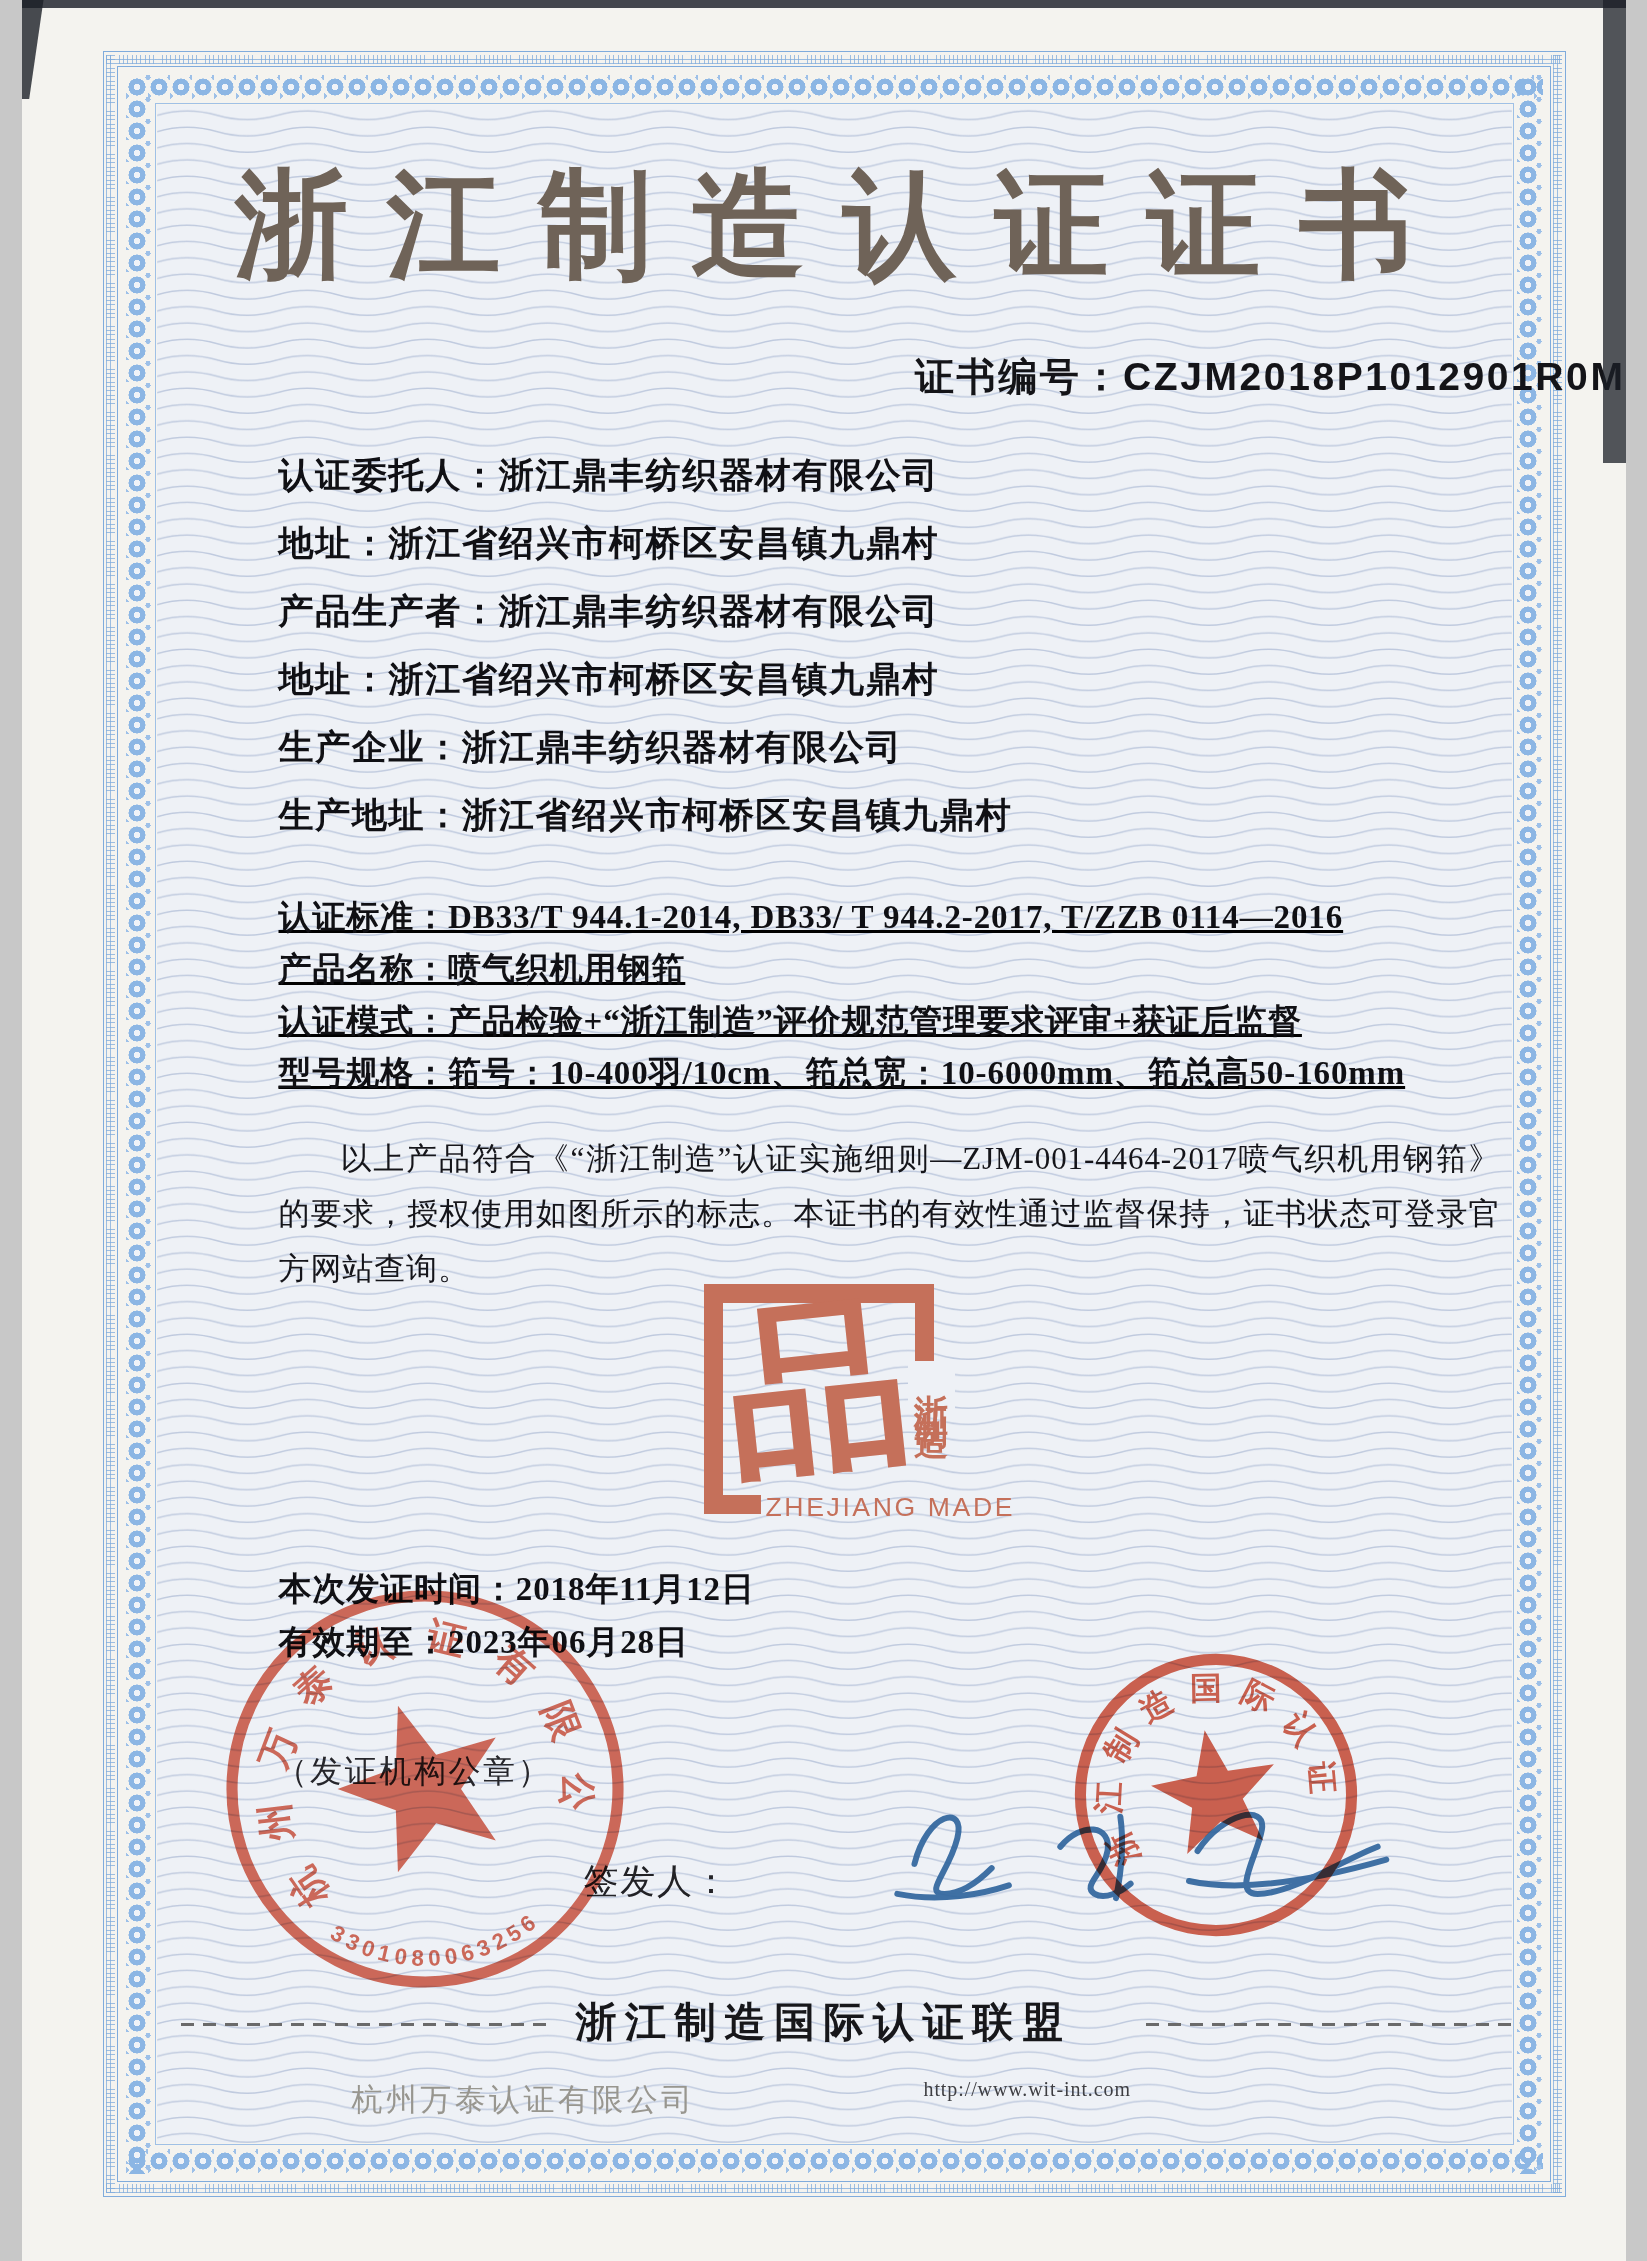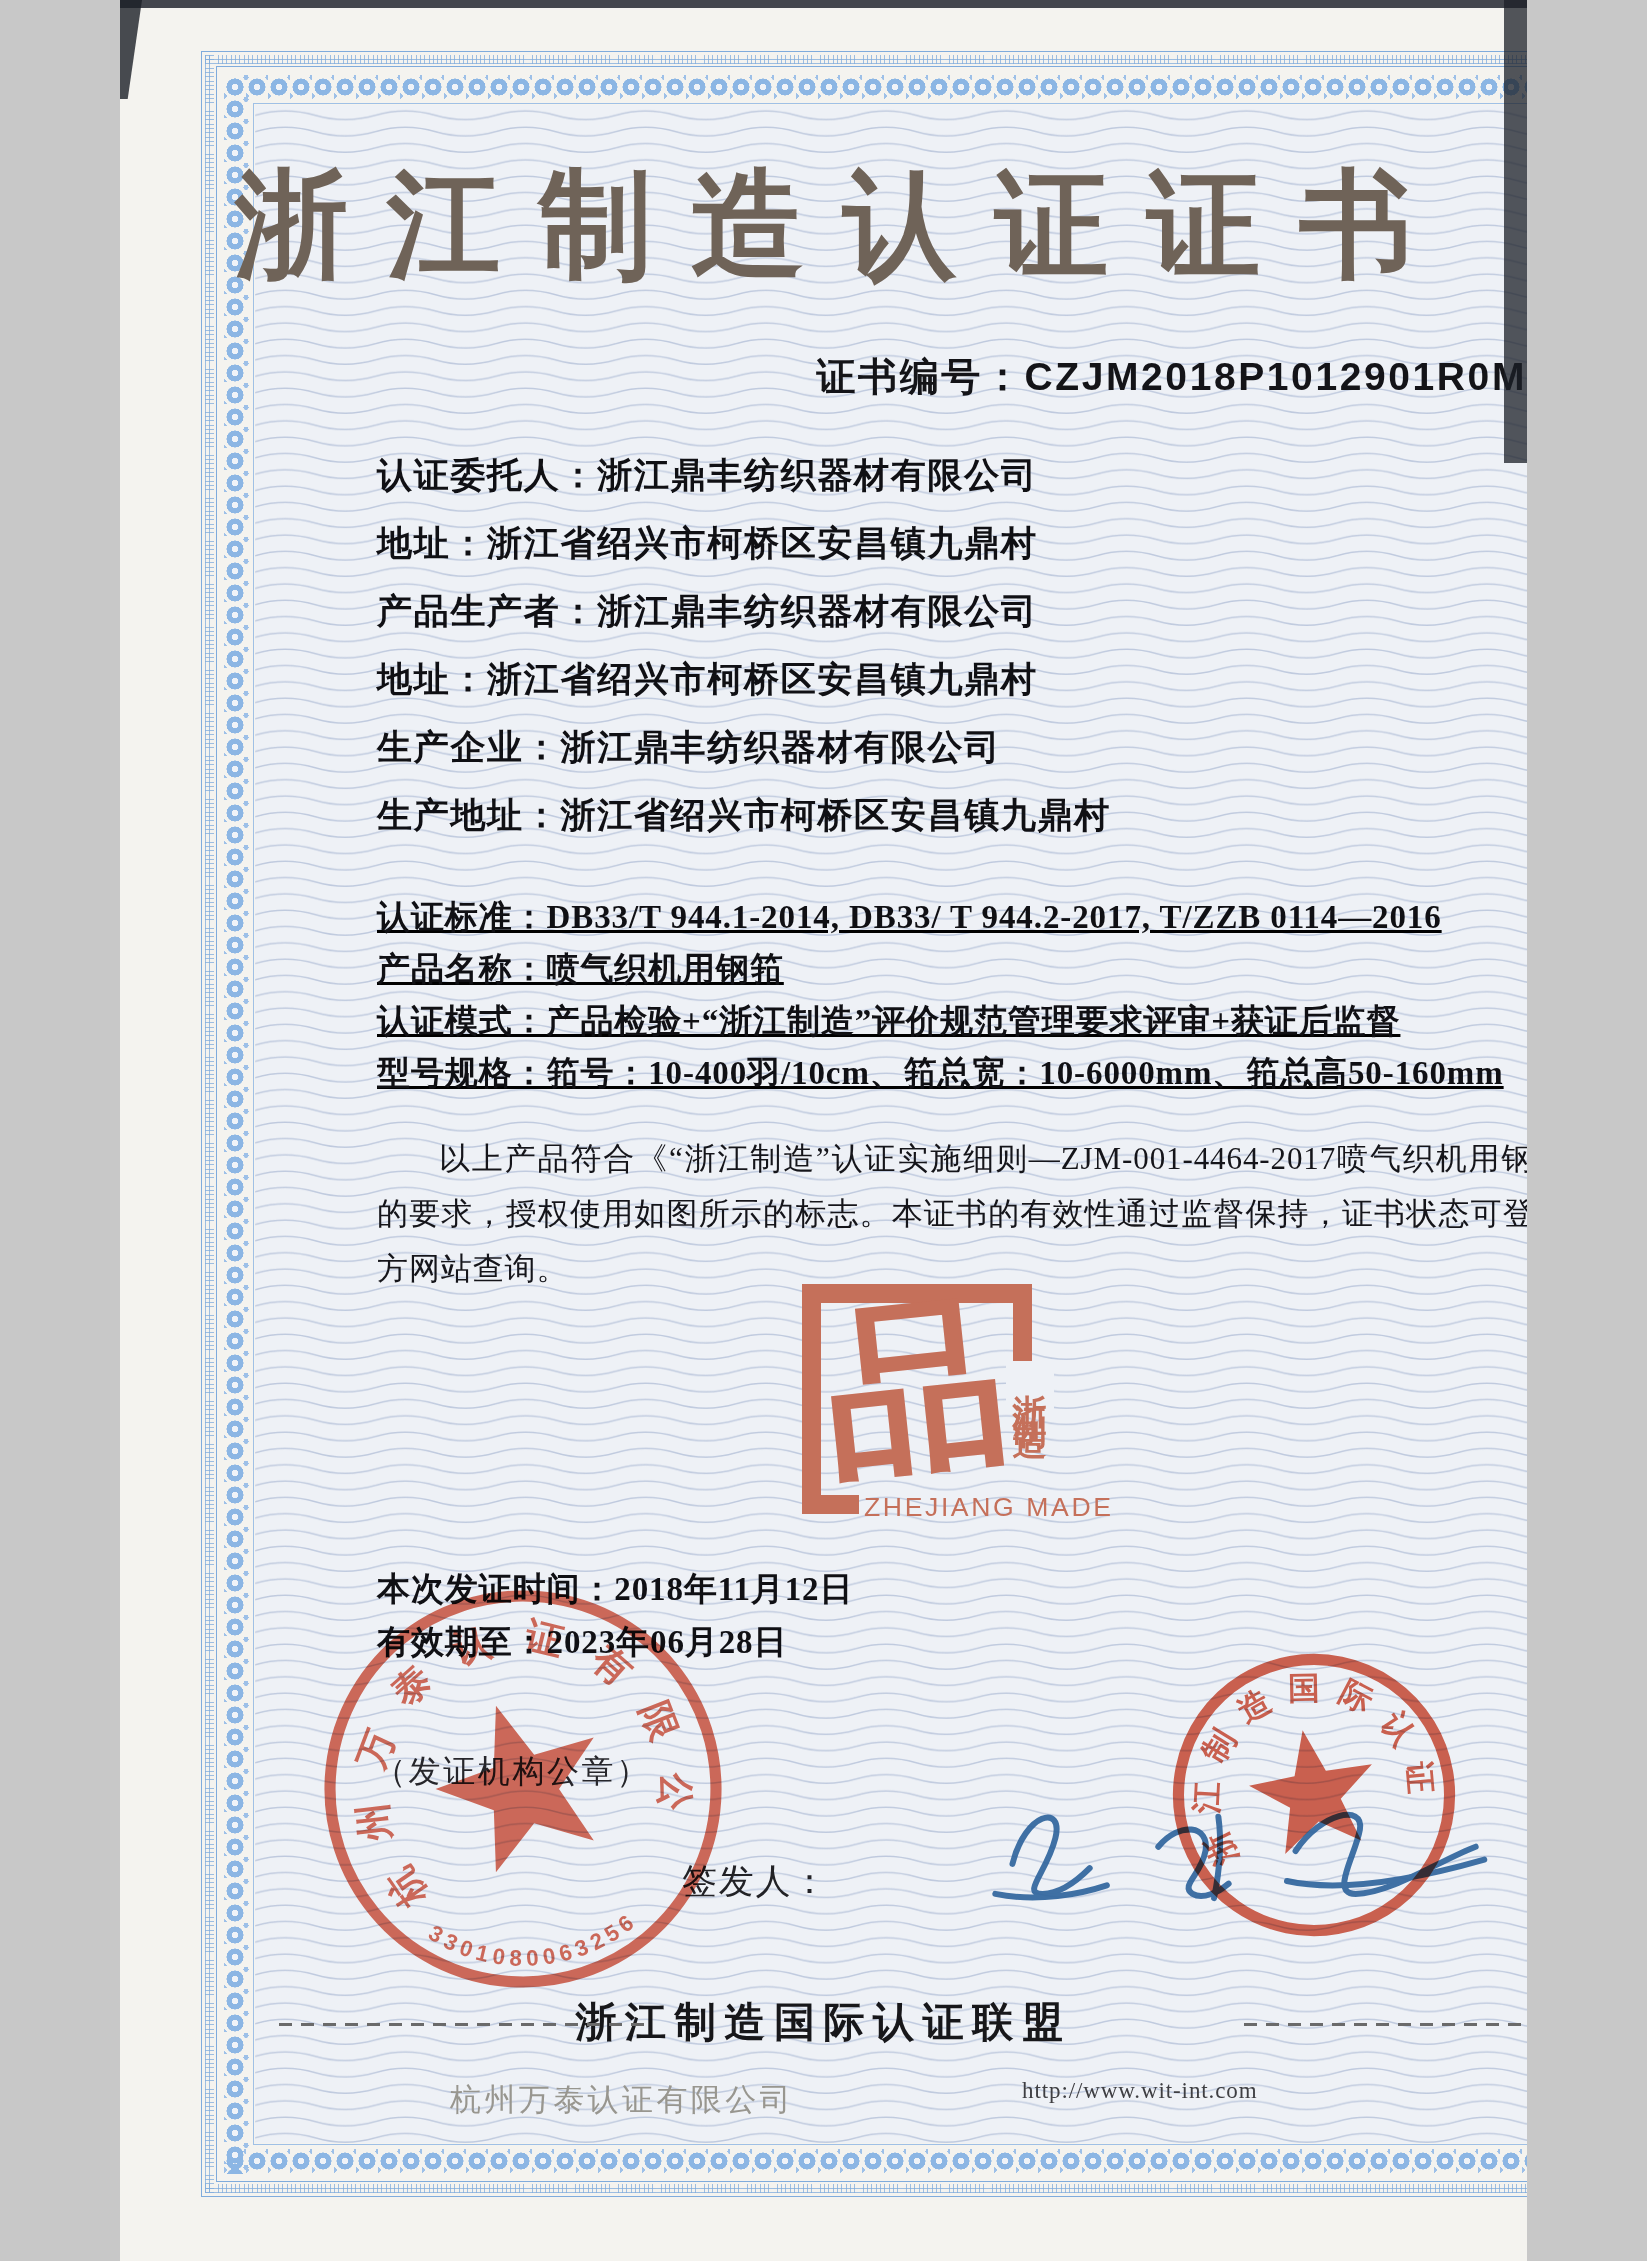--- a/index.html
+++ b/index.html
@@ -1,18 +1,18 @@
 <!DOCTYPE html>
 <html style="font-size:13.7px"><head>
 <meta charset="utf-8">
 <style>
   html,body{margin:0;padding:0;background:#c8c8c8;}
   .abs{position:absolute;}
   #page{
-    position:relative;width:1407px;height:2261px;margin:0 auto;
+    position:relative;width:1604px;height:2261px;margin:0 auto;
     background:#f4f3ef;overflow:hidden;
     font-family:"Liberation Sans",sans-serif;
   }
   
   .scan-top{left:0;top:0;width:100%;height:7.7px;background:#232730;opacity:.85;z-index:60;}
   .scan-corner-left{left:0;top:0;width:22px;height:99px;background:#1b1f27;opacity:.8;z-index:60;
     clip-path:polygon(0 0,100% 0,35% 100%,0 100%);}
   .scan-corner-right{right:0;top:0;width:23px;height:463px;background:#1b1f27;opacity:.75;z-index:60;}
   
   .frame{left:81px;top:51px;width:1463px;height:2146px;z-index:2;
@@ -80,21 +80,21 @@
   .alliance{left:0;top:1995px;width:100%;text-align:center;z-index:10;
     font-family:"Liberation Serif",serif;font-size:41px;font-weight:700;
     color:#17171a;letter-spacing:8.6px;}
   .flourish{top:2023px;height:2.6px;z-index:10;
     background:repeating-linear-gradient(90deg,#6a6a6a 0 13px,transparent 13px 22px);}
   .flourish-l{left:159px;width:365px;}
   .flourish-r{left:1124px;width:365px;}
   .issuer{left:330px;top:2079px;z-index:10;font-family:"Liberation Serif",serif;
     font-size:31px;color:#98968f;letter-spacing:3.4px;}
   .website{left:902px;top:2078px;z-index:10;font-family:"Liberation Serif",serif;
-    font-size:23px;color:#3e3e42;letter-spacing:0.9px;}
+    font-size:20px;color:#3e3e42;letter-spacing:0.9px;}
 </style>
 </head>
 <body>
 
 <div id="page">
 
   <div class="abs frame">
     <div class="abs hatch hatch-top"></div>
     <div class="abs hatch hatch-bottom"></div>
     <div class="abs hatch hatch-left"></div>

